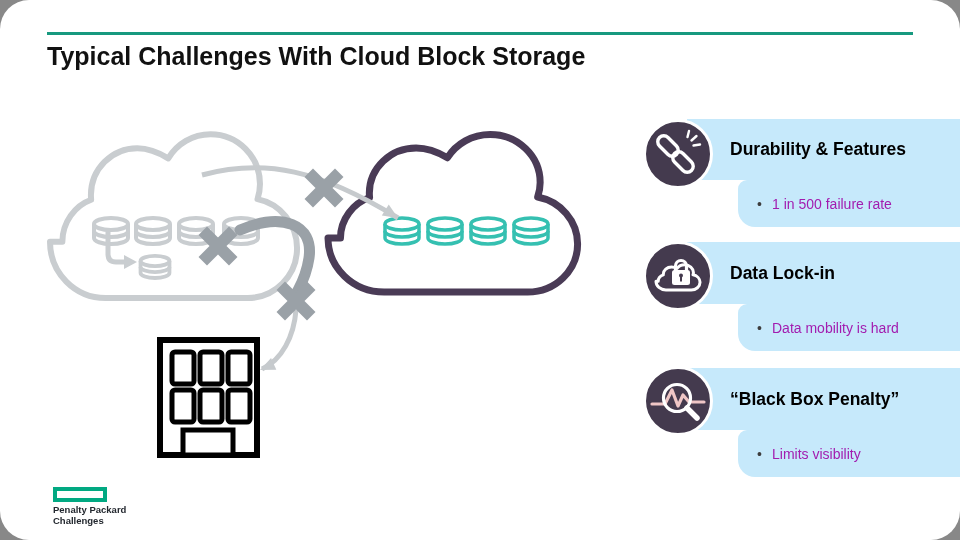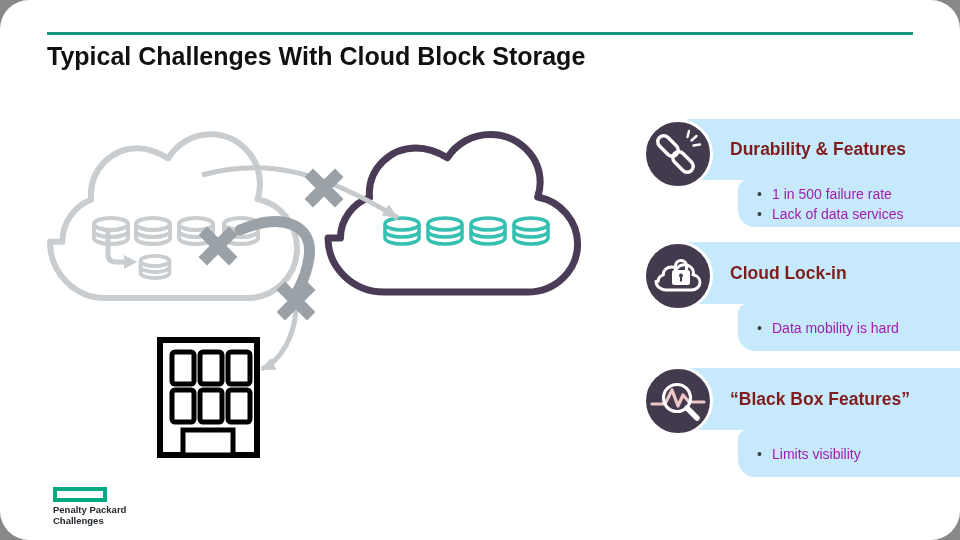--- a/index.html
+++ b/index.html
@@ -9,21 +9,21 @@
     border-radius:29px;
   }
   .topline{position:absolute;left:47px;top:32px;width:866px;height:3px;background:#17997f;}
   .title{position:absolute;left:47px;top:42px;margin:0;font-size:25px;font-weight:bold;color:#111;letter-spacing:0;}
 
   
   .panel .head-box{
     position:absolute;left:687px;right:0;background:#c6e9fb;
     display:flex;align-items:center;padding-left:43px;box-sizing:border-box;
   }
-  .panel .head-box span{font-size:17.5px;font-weight:bold;color:#7f1d1d;text-align:right;}
+  .panel .head-box span{font-size:17.5px;font-weight:bold;color:#000000;text-align:right;}
   .panel .bullet-box{
     position:absolute;left:738px;right:0;background:#c6e9fb;
     border-radius:9px 0 0 17px;display:flex;flex-direction:column;justify-content:center;
     box-sizing:border-box;
   }
   .panel ul{margin:0;padding:0;list-style:none;}
   .panel li{position:relative;font-size:14px;line-height:20px;color:#a21caf;padding-left:34px;}
   .panel li::before{content:"\2022";position:absolute;left:19px;color:#3d3d3d;}
   .icon-circle{
     position:absolute;left:643px;width:70px;height:70px;box-sizing:border-box;
@@ -107,61 +107,60 @@
     <use href="#xmark" transform="translate(266,171)"></use>
   </svg>
 
   <section class="panel s1">
     <div class="head-box">
       <span>Durability &amp; Features</span>
     </div>
     <div class="bullet-box">
       <ul>
         <li>1 in 500 failure rate</li>
-        <li>Lack of data services</li>
       </ul>
     </div>
     <div class="icon-circle">
       <svg width="64" height="64" viewBox="0 0 64 64">
         <g stroke="#fff" fill="none" stroke-width="3.4" stroke-linecap="round">
           <rect x="-12" y="-6" width="24" height="12" rx="6" transform="translate(22,24) rotate(45)"></rect>
           <rect x="-12" y="-6" width="24" height="12" rx="6" transform="translate(37,40) rotate(45)"></rect>
         </g>
         <g stroke="#fff" fill="none" stroke-width="2.4" stroke-linecap="round">
           <path d="M43 9 L41.5 15"></path>
           <path d="M50.5 14 L45.5 18.5"></path>
           <path d="M54 22.5 L47.5 23.5"></path>
         </g>
       </svg>
     </div>
   </section>
 
   <section class="panel s2">
     <div class="head-box">
-      <span>Cloud Lock-in</span>
+      <span>Data Lock-in</span>
     </div>
     <div class="bullet-box">
       <ul>
         <li>Data mobility is hard</li>
       </ul>
     </div>
     <div class="icon-circle">
       <svg width="64" height="64" viewBox="0 0 64 64">
         <use href="#cloudPath" transform="translate(10,17.2) scale(0.0688,0.06)" stroke="#fff" stroke-width="3" fill="none"></use>
         <path d="M29.5 27 v-5 a5.5 5.5 0 0 1 11 0 V27" stroke="#fff" stroke-width="3.2" fill="none"></path>
         <rect x="26" y="26" width="18" height="15" rx="2.5" fill="#fff"></rect>
         <circle cx="35" cy="31.5" r="2" fill="#443a4e"></circle>
         <rect x="34" y="32.5" width="2" height="5" fill="#443a4e"></rect>
       </svg>
     </div>
   </section>
 
   <section class="panel s3">
     <div class="head-box">
-      <span>“Black Box Features”</span>
+      <span>“Black Box Penalty”</span>
     </div>
     <div class="bullet-box">
       <ul>
         <li>Limits visibility</li>
       </ul>
     </div>
     <div class="icon-circle">
       <svg width="64" height="64" viewBox="0 0 64 64">
         <path d="M6 35 H19 L26 21 L32 37 L37 26 L43 33 H58" stroke="#efc6c6" stroke-width="3.2" fill="none" stroke-linejoin="round" stroke-linecap="round"></path>
         <circle cx="31" cy="29" r="13.5" stroke="#fff" stroke-width="3.2" fill="none"></circle>

